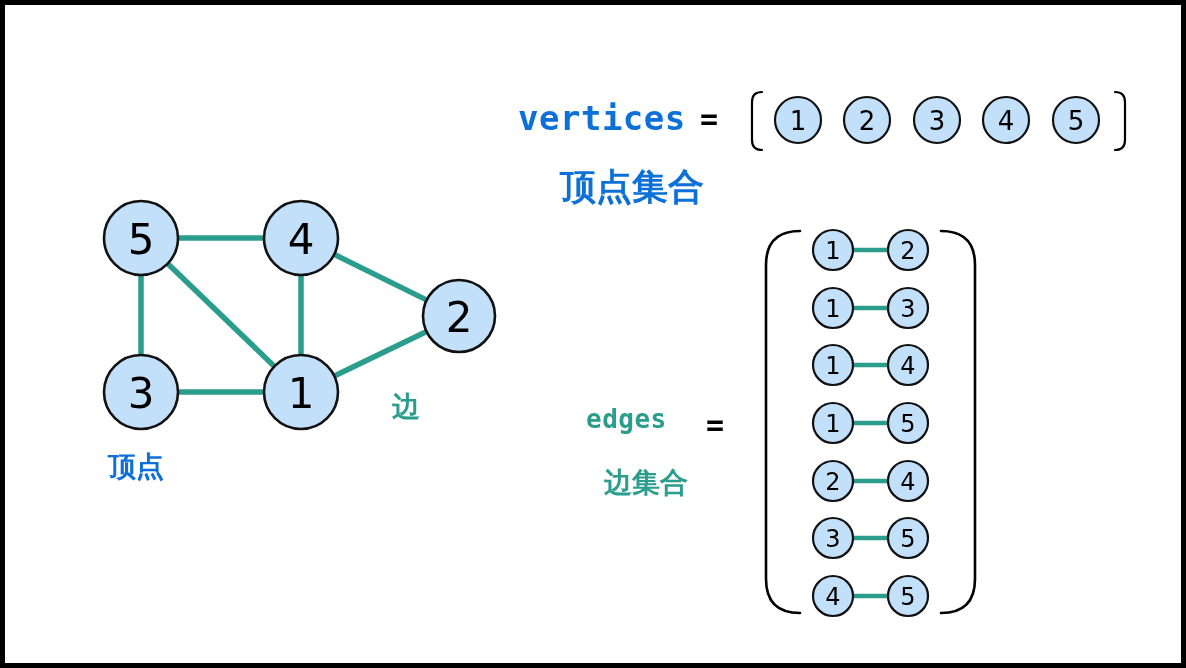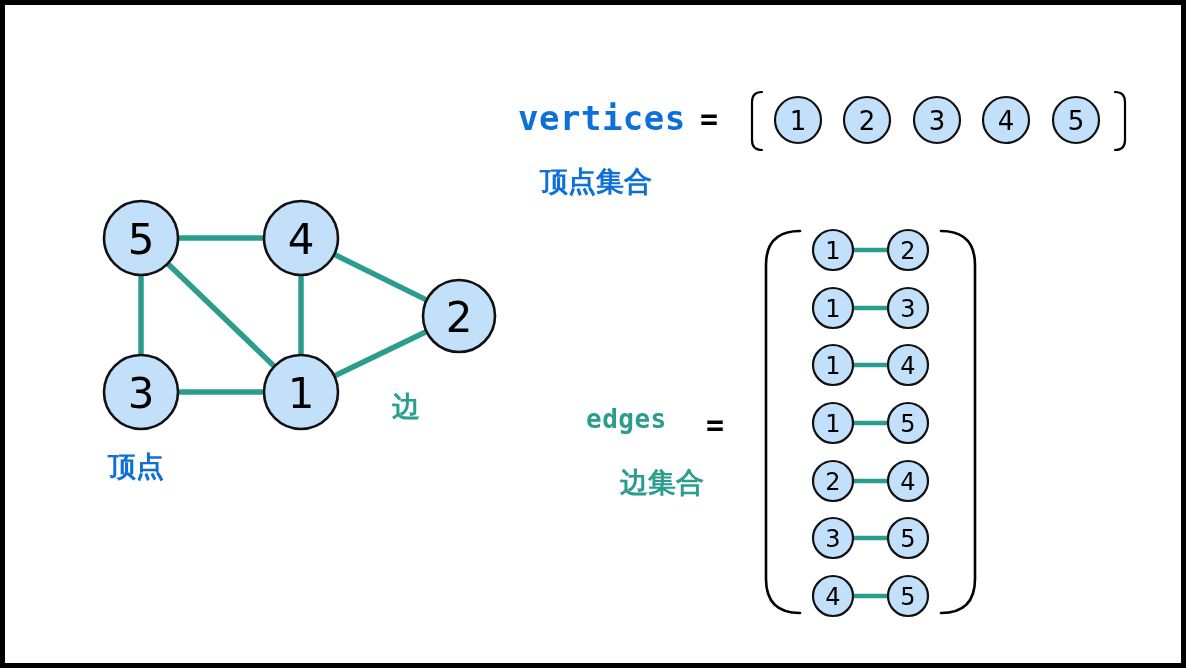--- a/index.html
+++ b/index.html
@@ -101,24 +101,24 @@
   }
   .eq-sign {
     position: absolute;
     font-family: "DejaVu Sans Mono", monospace;
     font-weight: bold;
     color: #000000;
     white-space: nowrap;
   }
   #vertices-word { left: 518px; top: 98px; font-size: 34px; color: #0d6fd8; }
   #vertices-eq   { left: 700px; top: 101px; font-size: 30px; }
-  #vertices-cn   { left: 540px; top: 163px; font-size: 28px; color: #0d6fd8; }
+  #vertices-cn   { left: 560px; top: 163px; font-size: 36px; color: #0d6fd8; }
   #edges-word    { left: 586px; top: 404px; font-size: 26px; color: #2a9d8c; }
   #edges-eq      { left: 706px; top: 407px; font-size: 30px; }
-  #edges-cn      { left: 620px; top: 464px; font-size: 28px; color: #2a9d8c; }
+  #edges-cn      { left: 604px; top: 464px; font-size: 28px; color: #2a9d8c; }
   #graph-vertex-cn { left: 108px; top: 448px; font-size: 28px; color: #0d6fd8; text-align: right; }
   #graph-edge-cn   { left: 392px; top: 388px; font-size: 28px; color: #2a9d8c; }
 </style>
 </head>
 <body>
 
 <div id="canvas">
 
   <svg class="layer" id="graph-layer" viewBox="0 0 1186 668" xmlns="http://www.w3.org/2000/svg">
     <g id="graph-edges">

